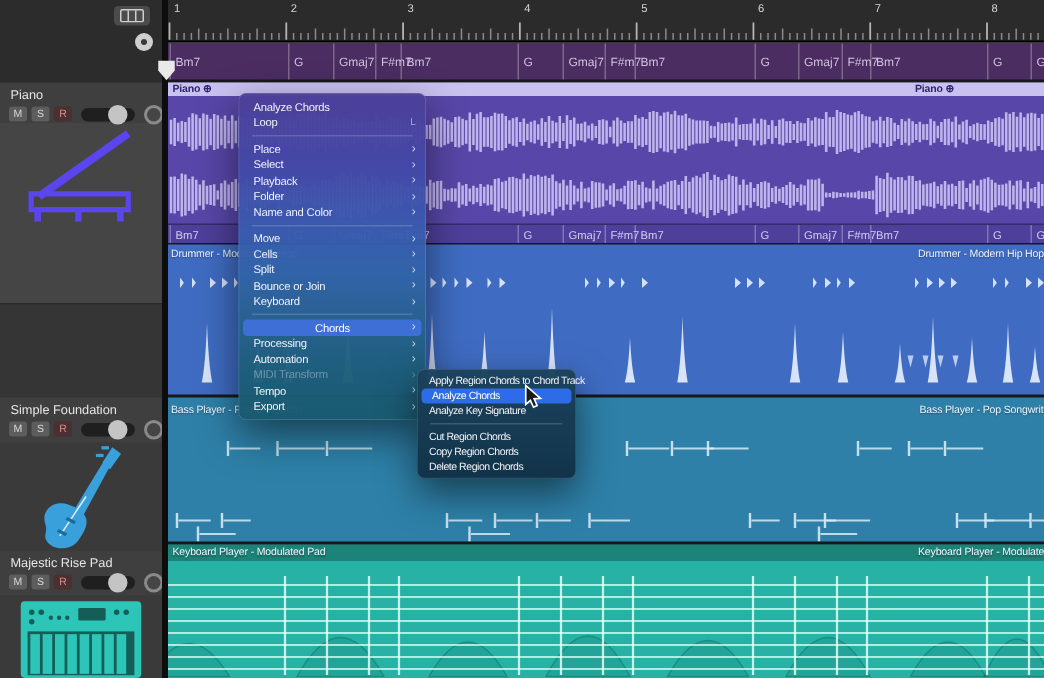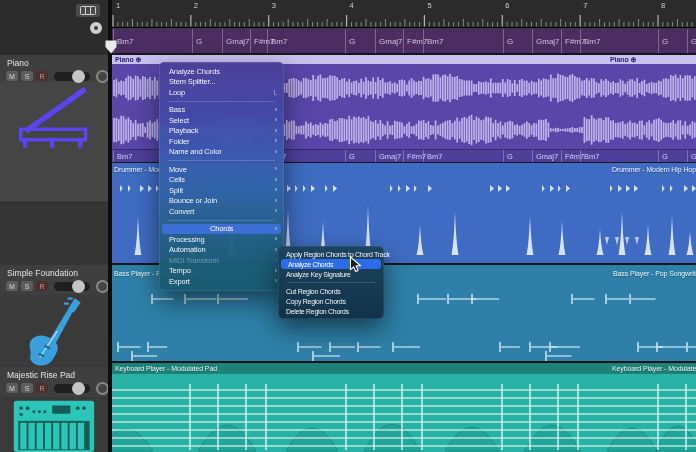--- a/index.html
+++ b/index.html
@@ -512,29 +512,26 @@
     <svg width="12" height="14" viewBox="0 0 12 14">
       <polygon points="0.5,0.5 11.5,0.5 11.5,7 6,13.5 0.5,7" fill="#e9e9e9"></polygon>
     </svg>
   </div>
 
   <nav class="ctxmenu" id="ctx-menu">
       <div class="mi">
         <span>Analyze Chords</span>
       </div>
       <div class="mi">
-        <span>Stem Splitter...</span>
-      </div>
-      <div class="mi">
         <span>Loop</span>
         <span class="sc">L</span>
       </div>
       <div class="msep"></div>
       <div class="mi">
-        <span>Bass</span>
+        <span>Place</span>
         <span class="ch">›</span>
       </div>
       <div class="mi">
         <span>Select</span>
         <span class="ch">›</span>
       </div>
       <div class="mi">
         <span>Playback</span>
         <span class="ch">›</span>
       </div>
@@ -557,21 +554,21 @@
       </div>
       <div class="mi">
         <span>Split</span>
         <span class="ch">›</span>
       </div>
       <div class="mi">
         <span>Bounce or Join</span>
         <span class="ch">›</span>
       </div>
       <div class="mi">
-        <span>Convert</span>
+        <span>Keyboard</span>
         <span class="ch">›</span>
       </div>
       <div class="msep"></div>
       <div class="mi hl" style="background: rgb(62, 111, 214); padding-left: 48px;">
         <span>Chords</span>
         <span class="ch">›</span>
       </div>
       <div class="mi">
         <span>Processing</span>
         <span class="ch">›</span>

